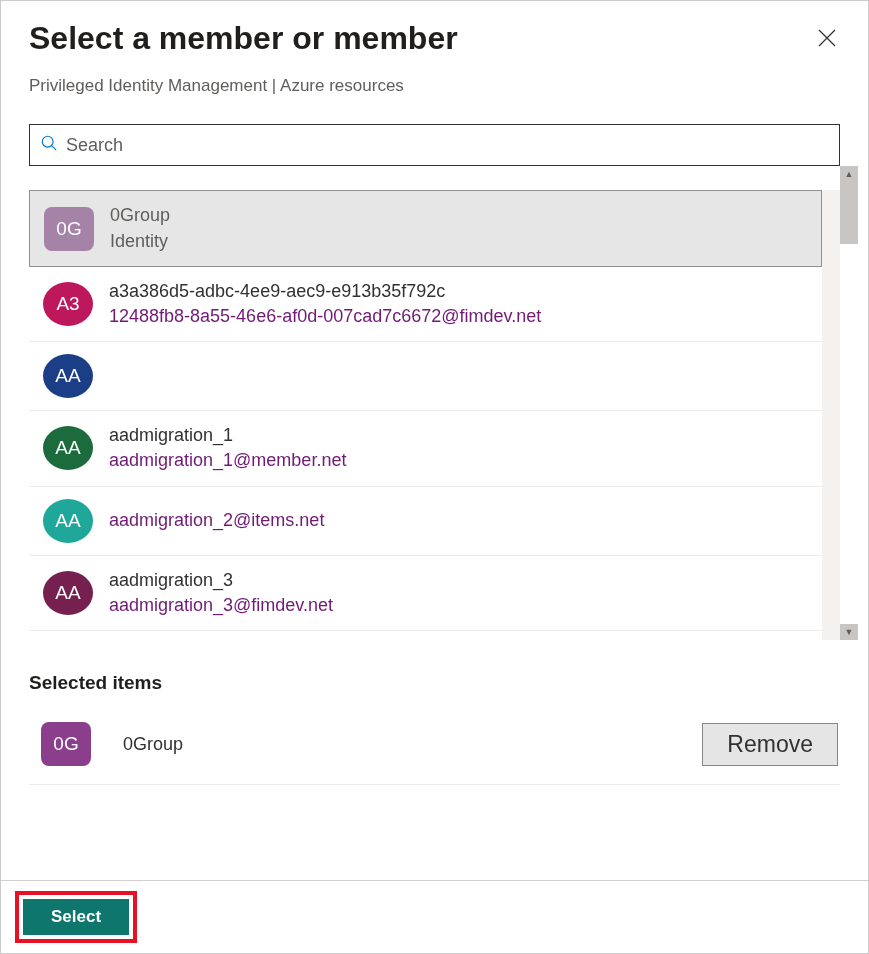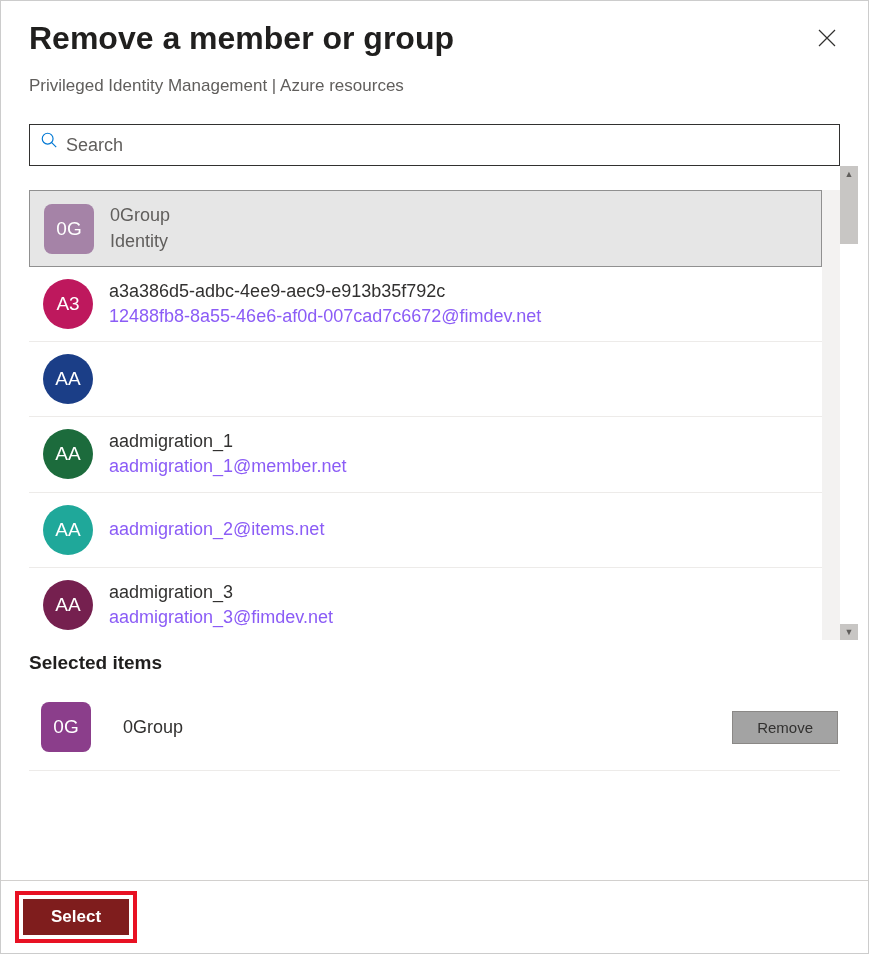--- a/index.html
+++ b/index.html
@@ -48,20 +48,21 @@
     }
     .content {
       padding: 20px 28px 10px 28px;
       flex: 1;
       display: flex;
       flex-direction: column;
       overflow: hidden;
     }
     .search-box {
       display: flex;
+      align-items: center;
       border: 1px solid #323130;
       padding: 6px 10px;
       height: 42px;
     }
     .search-icon {
       color: #0078d4;
       margin-right: 8px;
       flex-shrink: 0;
     }
     .search-input {
@@ -124,21 +125,21 @@
       padding: 12px 14px;
       border-bottom: 1px solid #edebe9;
       cursor: pointer;
     }
     .list-item.selected {
       background: #e6e6e6;
       border: 1px solid #909090;
     }
     .avatar {
       width: 50px;
-      height: 50px;
+      height: 44px;
       border-radius: 50%;
       display: flex;
       align-items: center;
       justify-content: center;
       color: #fff;
       font-size: 19px;
       font-weight: 500;
       flex-shrink: 0;
       margin-right: 16px;
     }
@@ -149,29 +150,29 @@
       flex: 1;
       min-width: 0;
     }
     .item-title {
       font-size: 18px;
       color: #323130;
       line-height: 1.4;
     }
     .item-subtitle {
       font-size: 18px;
-      color: #8b5cf6;
+      color: #701a75;
       line-height: 1.4;
     }
     .list-item.selected .item-title,
     .list-item.selected .item-subtitle {
       color: #605e5c;
     }
     .selected-section {
-      margin-top: 12px;
+      margin-top: 32px;
     }
     .selected-heading {
       font-size: 19px;
       font-weight: 700;
       color: #201f1e;
       margin-bottom: 18px;
     }
     .selected-item {
       display: flex;
       align-items: center;
@@ -179,50 +180,50 @@
       border-bottom: 1px solid #edebe9;
     }
     .selected-name {
       font-size: 18px;
       color: #323130;
       flex: 1;
       margin-left: 16px;
     }
     .remove-btn {
       border: 1px solid #8a8886;
-      background: #a3a3a3;
+      background: #e5e5e5;
       padding: 7px 24px;
-      font-size: 15px;
+      font-size: 23px;
       cursor: pointer;
       color: #323130;
       font-family: inherit;
     }
     .footer {
       border-top: 1px solid #d2d0ce;
       padding: 18px 22px;
     }
     .select-btn {
-      background: #7f1d1d;
+      background: #0f766e;
       color: #fff;
       border: none;
       padding: 8px 28px;
       font-size: 17px;
       font-weight: 600;
       cursor: pointer;
       font-family: inherit;
       outline: 4px solid #e81123;
       outline-offset: 4px;
     }
   </style>
 </head>
 <body>
 
 <div class="header">
   <div class="header-text">
-    <div class="title">Remove a member or group</div>
+    <div class="title">Select a member or member</div>
     <div class="subtitle">Privileged Identity Management | Azure resources</div>
   </div>
   <div class="close-btn">
     <svg width="18" height="18" viewBox="0 0 18 18">
         <path d="M1 1 L17 17 M17 1 L1 17" stroke="#323130" stroke-width="1.2" fill="none"></path>
       </svg>
   </div>
 </div>
 
 <div class="content">

